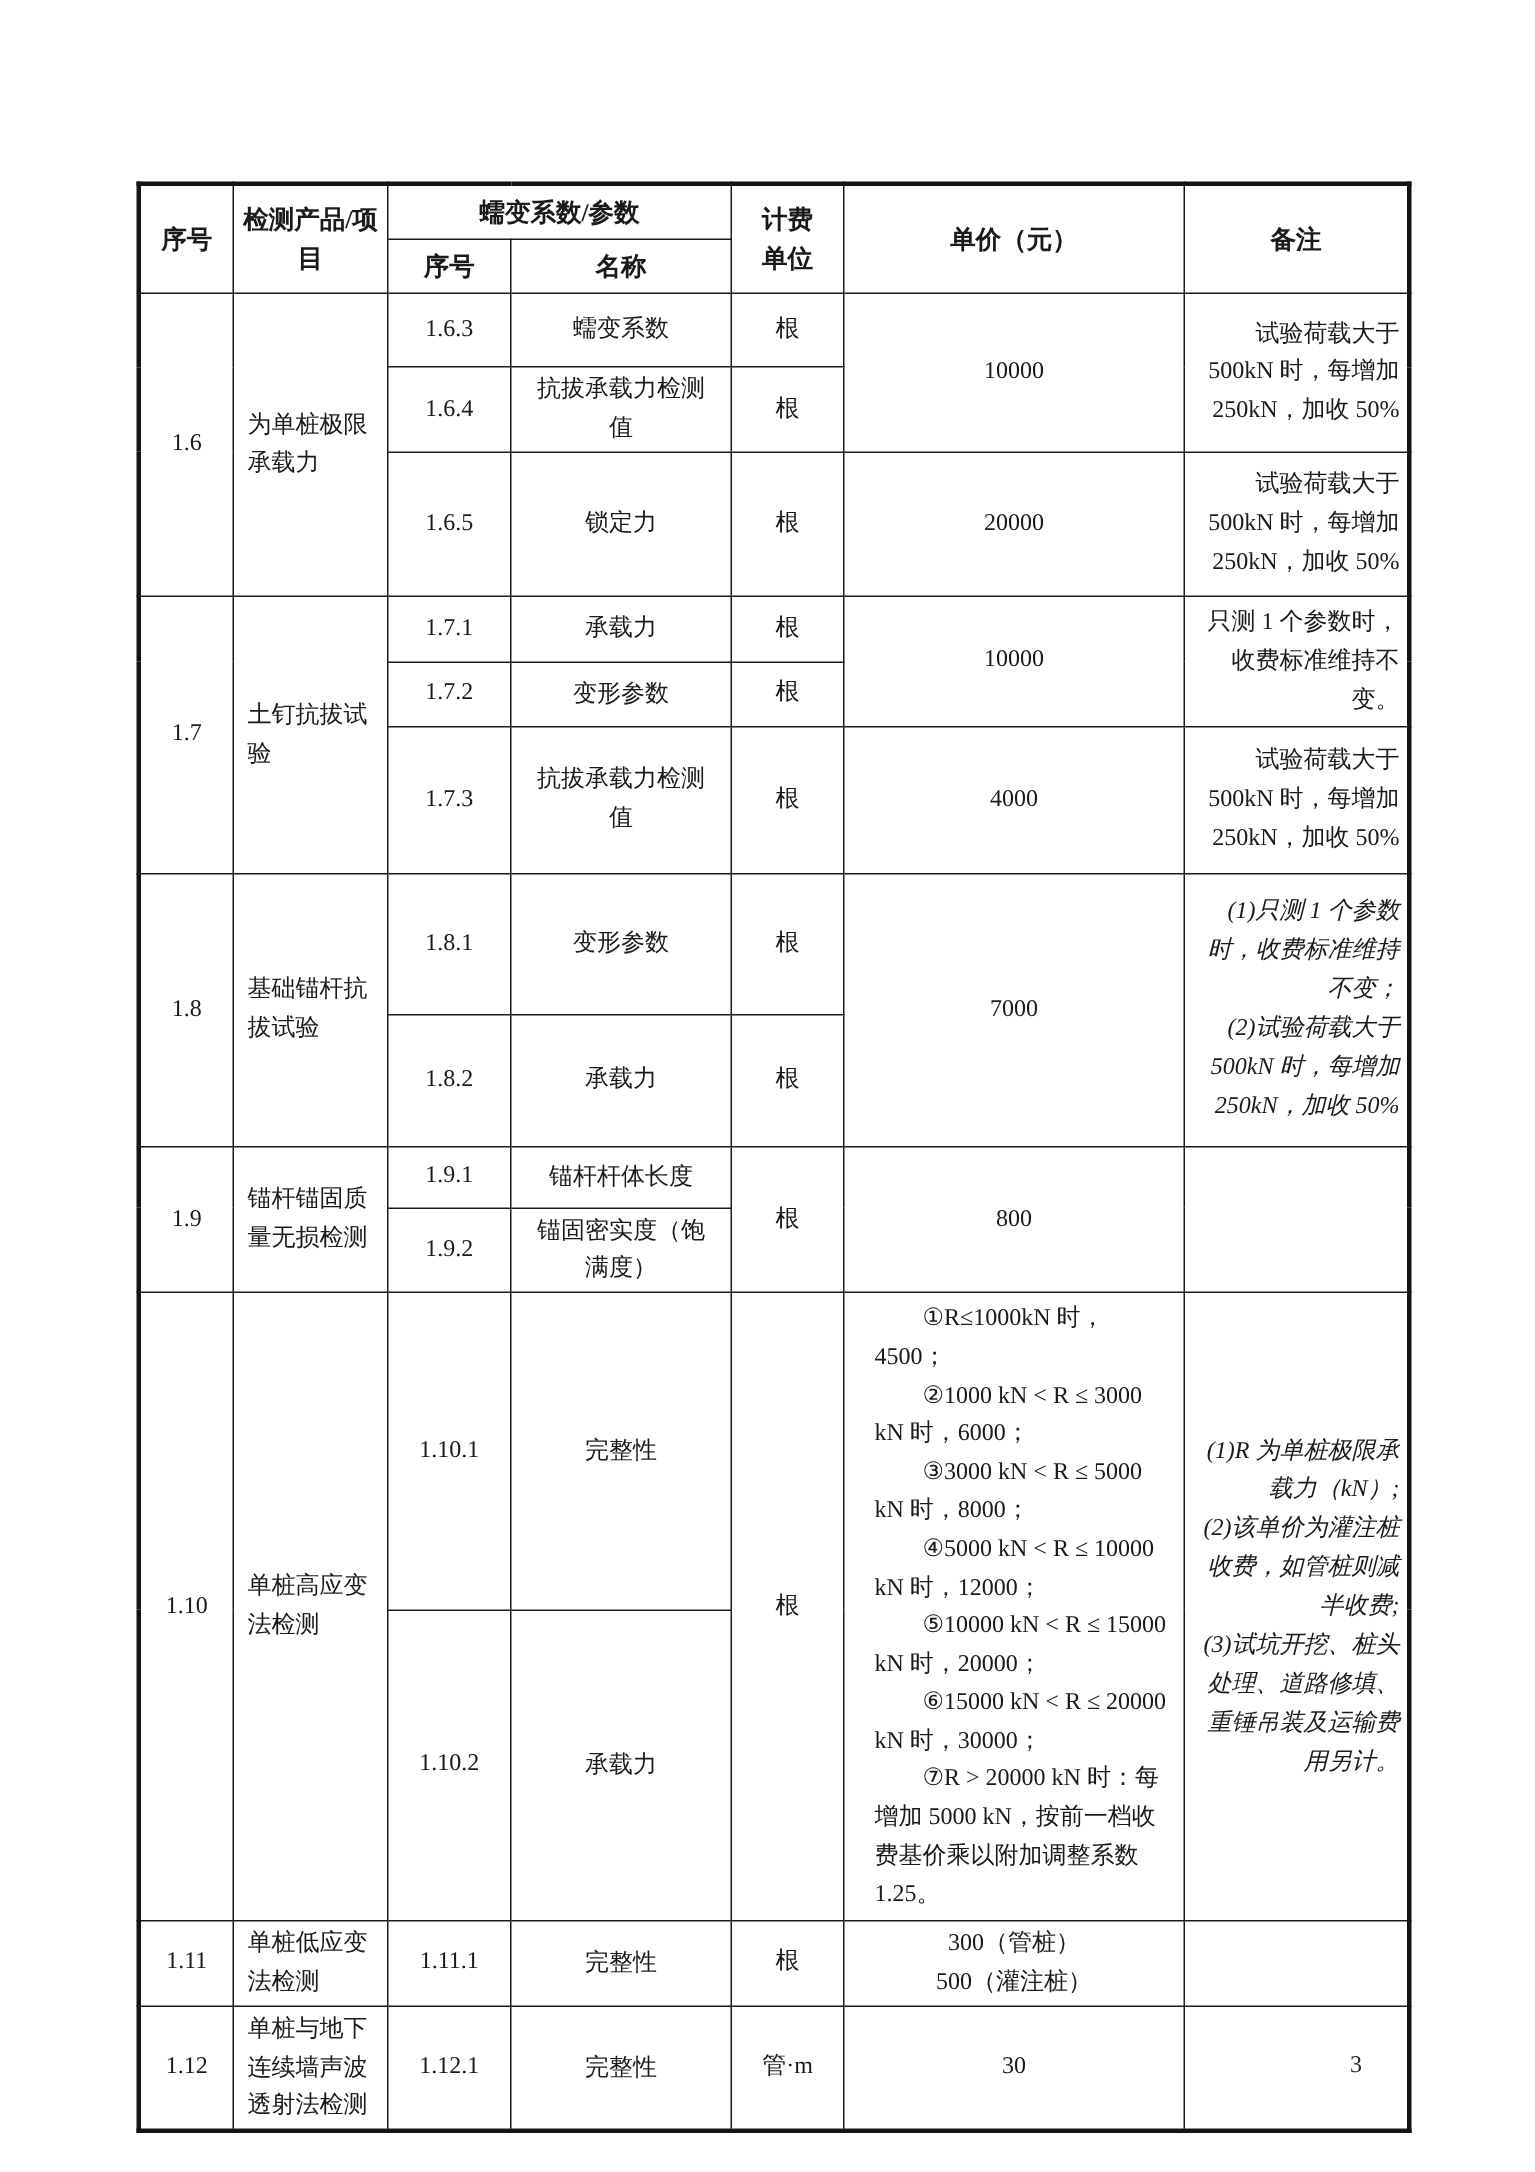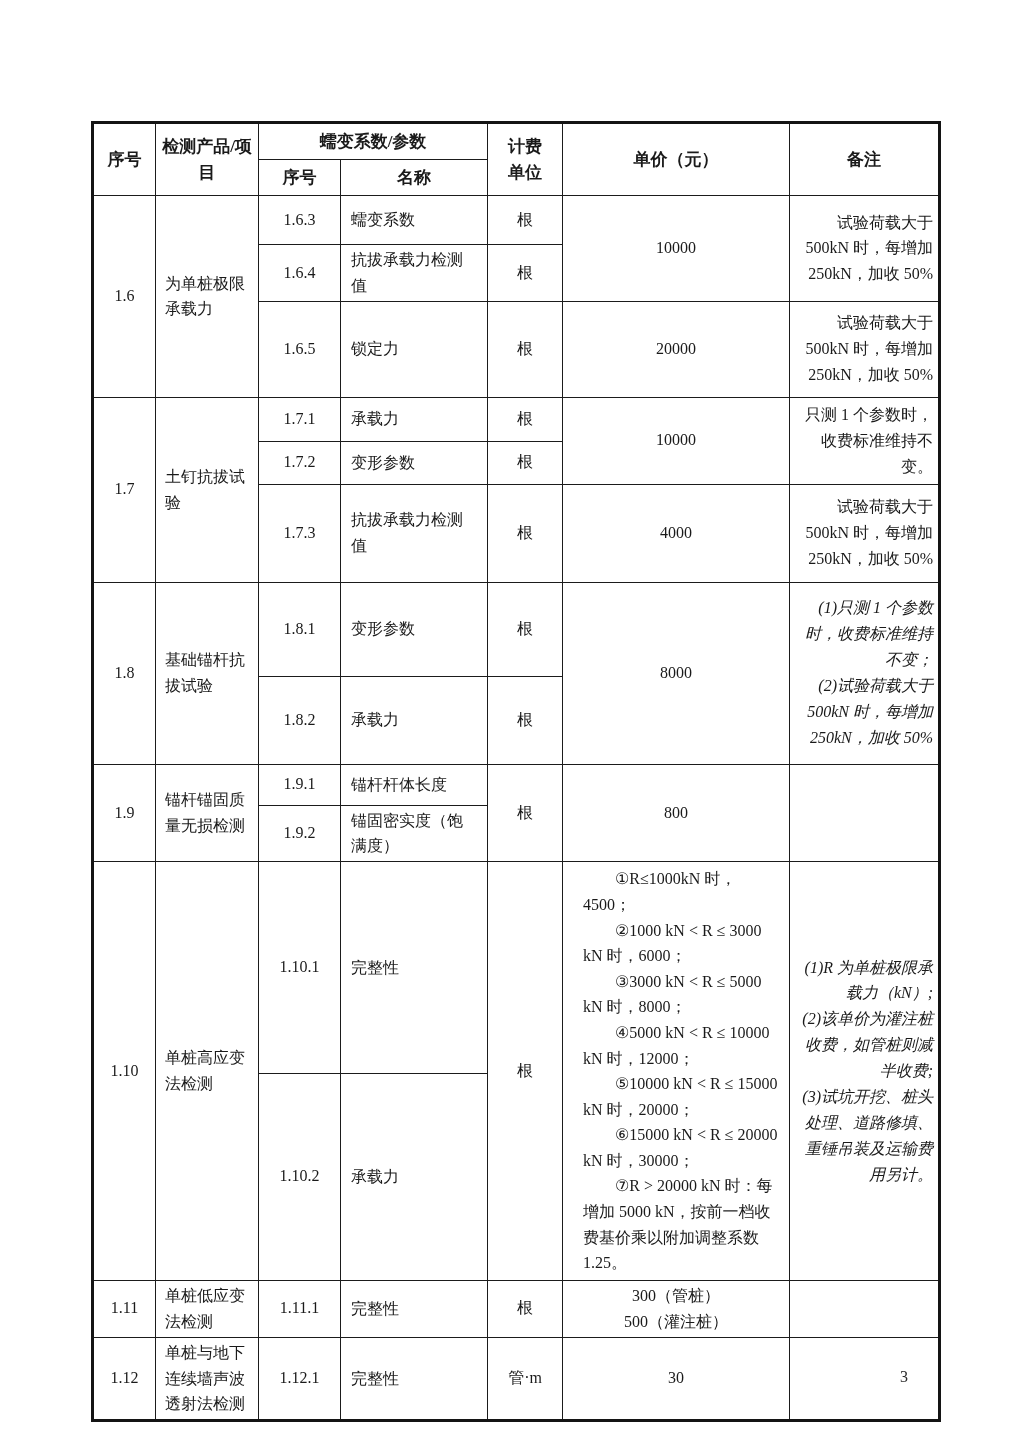--- a/index.html
+++ b/index.html
@@ -33,21 +33,21 @@
   .pricing th {
     font-weight: bold;
     font-size: 17px;
     text-align: center;
     padding: 2px 4px;
     line-height: 1.5;
   }
   .th-unit { padding: 0 16px !important; }
   td.c   { text-align: center; padding: 2px 4px; }
   td.prod{ text-align: left; padding: 2px 9px; line-height: 1.62; }
-  td.nm  { text-align: left; padding: 2px 10px; line-height: 1.62; }
+  td.nm  { text-align: center; padding: 2px 10px; line-height: 1.62; }
   td.note{ text-align: right; padding: 4px 5px; line-height: 1.62; }
   td.price-list { text-align: left; padding: 4px 5px 4px 20px; }
   .price-list p { margin: 0; text-indent: 2em; line-height: 1.6; }
   .note div { margin: 0; font-style: italic; }
   .stack div { line-height: 1.6; }
   .page-number {
     position: absolute;
     left: 900px;
     top: 1368px;
     font-size: 16px;
@@ -128,21 +128,21 @@
         <td class="c">4000</td>
         <td class="note">试验荷载大于 500kN 时，每增加 250kN，加收 50%</td>
       </tr>
 
       <tr style="height:94px">
         <td class="c" rowspan="2">1.8</td>
         <td class="prod" rowspan="2">基础锚杆抗拔试验</td>
         <td class="c">1.8.1</td>
         <td class="nm">变形参数</td>
         <td class="c">根</td>
-        <td class="c" rowspan="2">8000</td>
+        <td class="c" rowspan="2">7000</td>
         <td class="note" rowspan="2">
           <div>(1)只测 1 个参数时，收费标准维持不变；</div>
           <div>(2)试验荷载大于 500kN 时，每增加 250kN，加收 50%</div>
         </td>
       </tr>
       <tr style="height:88px">
         <td class="c">1.8.2</td>
         <td class="nm">承载力</td>
         <td class="c">根</td>
       </tr>

